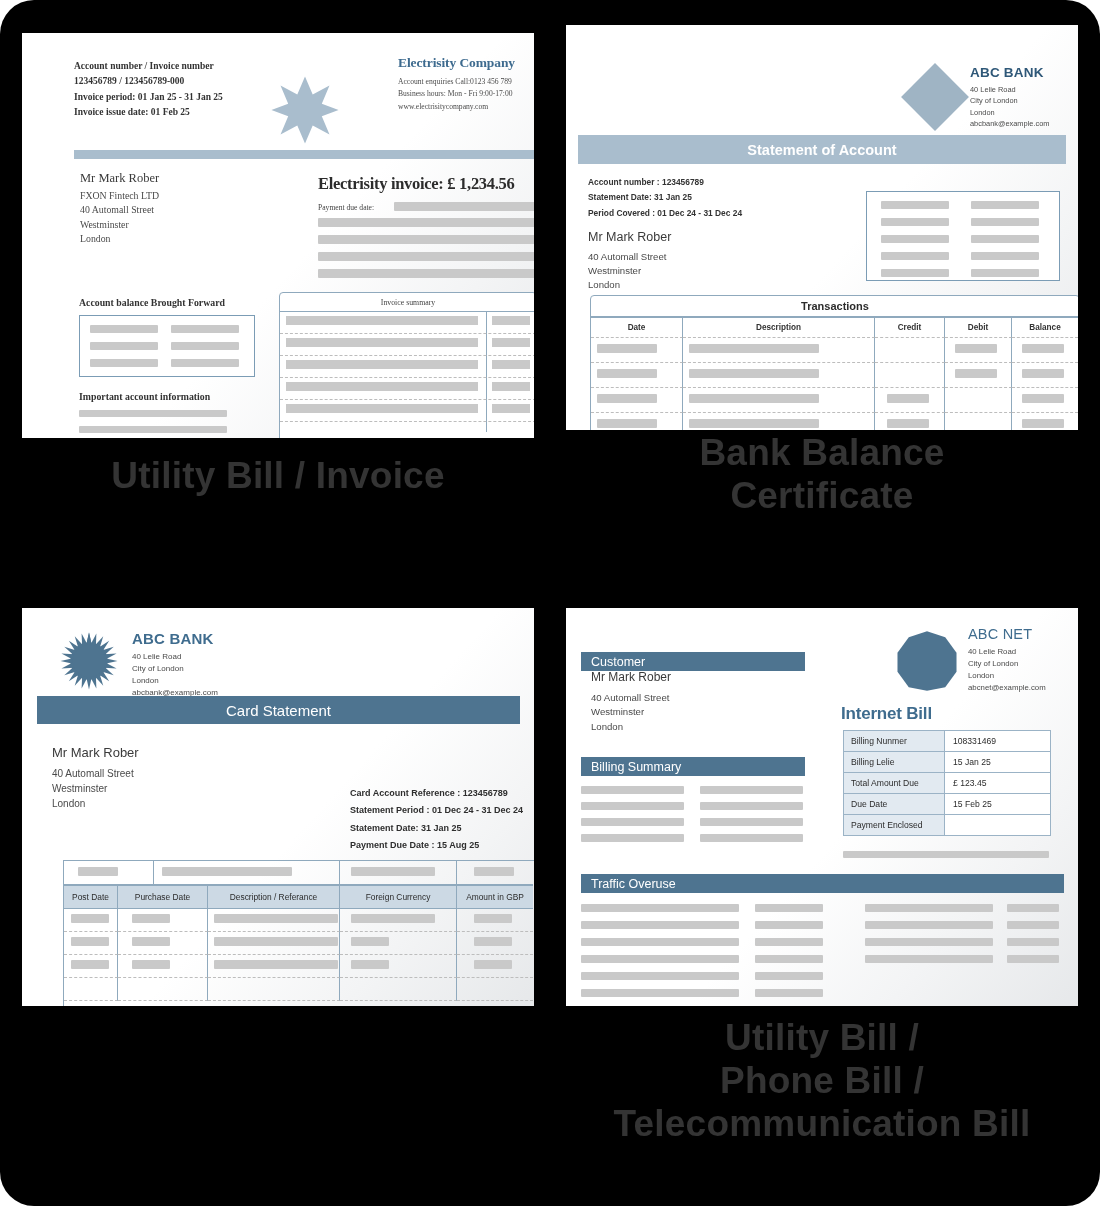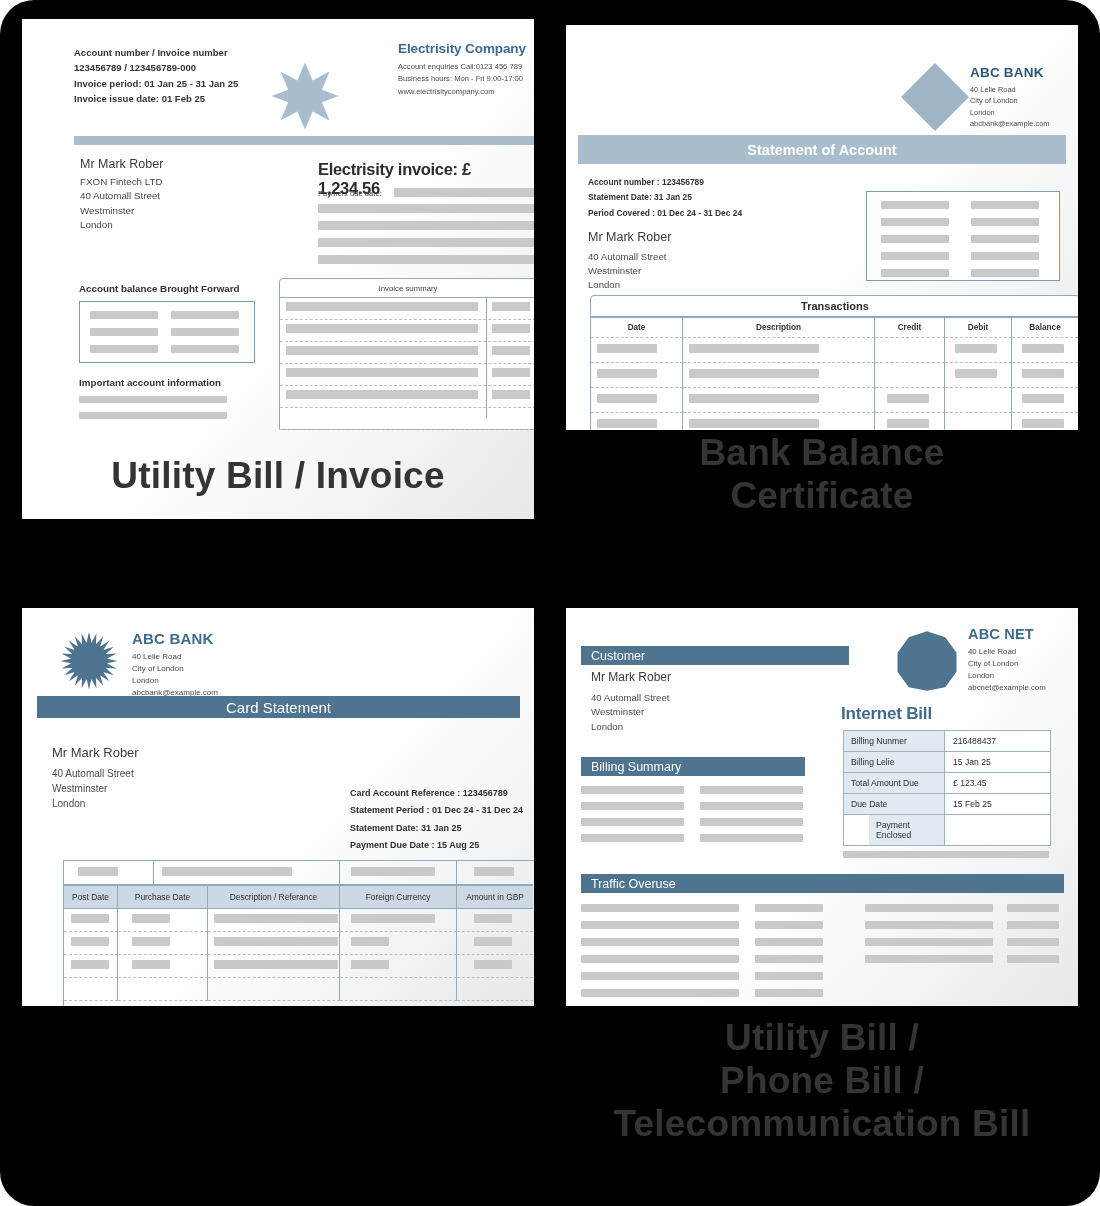--- a/index.html
+++ b/index.html
@@ -44,21 +44,21 @@
   .caption {
     position: absolute;
     color: #343434;
     font-weight: bold;
     text-align: center;
     line-height: 1.16;
     letter-spacing: 0.2px;
   }
 
   
-  #doc1 { left: 22px; top: 19px; width: 512px; height: 500px; }
+  #doc1 { left: 22px; top: 33px; width: 512px; height: 405px; font-family: Liberation Serif, serif; }
   .d1-head { position:absolute; left:52px; top:26px; font-size:9.5px; font-weight:bold; color:#333; line-height:1.62; }
   .d1-star { position:absolute; left:248px; top:42px; width:70px; height:70px; }
   .d1-co { position:absolute; left:376px; top:22px; width:140px; }
   .d1-co .name { font-size:13.5px; font-weight:bold; color:#3e6b8f; letter-spacing:-0.1px; margin-bottom:5px; }
   .d1-co .ln { font-size:7.6px; color:#4a4a4a; line-height:1.62; }
   .d1-band { position:absolute; left:52px; top:117px; width:460px; height:9px; background:#a9bdcd; }
   .d1-name { position:absolute; left:58px; top:138px; font-size:12.5px; color:#3a3a3a; }
   .d1-addr { position:absolute; left:58px; top:156px; font-size:9.8px; color:#4a4a4a; line-height:1.47; }
   .d1-inv { position:absolute; left:296px; top:141px; font-size:16.5px; font-weight:bold; color:#2c2c2c; letter-spacing:-0.3px; }
   .d1-pay { position:absolute; left:296px; top:170px; font-size:7.6px; color:#444; }
@@ -101,21 +101,21 @@
   .d2-grid .c { border-right:1px solid #8fa9bd; border-bottom:1px dashed #bdbdbd; height:24px; position:relative; }
   .d2-grid .c:nth-child(5n) { border-right:none; }
   .d2-grid .c .bar { position:absolute; top:6px; height:9px; }
 
   
   #doc3 { left: 22px; top: 608px; width: 512px; height: 398px; }
   .d3-logo { position:absolute; left:36px; top:22px; width:62px; height:62px; }
   .d3-co { position:absolute; left:110px; top:22px; width:170px; }
   .d3-co .name { font-size:15px; font-weight:bold; color:#3f6c8e; letter-spacing:0.2px; margin-bottom:4px; }
   .d3-co .ln { font-size:8px; color:#4a4a4a; line-height:1.5; }
-  .d3-title { position:absolute; left:15px; top:88px; width:483px; height:22px; background:#4e7490; color:#fff; font-size:15px; display:flex; align-items:center; justify-content:center; }
+  .d3-title { position:absolute; left:15px; top:88px; width:483px; height:28px; background:#4e7490; color:#fff; font-size:15px; display:flex; align-items:center; justify-content:center; }
   .d3-name { position:absolute; left:30px; top:137px; font-size:13px; color:#3a3a3a; }
   .d3-addr { position:absolute; left:30px; top:158px; font-size:10px; color:#4a4a4a; line-height:1.5; }
   .d3-meta { position:absolute; left:328px; top:177px; font-size:9px; font-weight:bold; color:#2e2e2e; line-height:1.92; }
   .d3-tbl { position:absolute; left:41px; top:252px; width:470px; height:146px; border:1px solid #8fa9bd; }
   .d3-r1 { display:grid; grid-template-columns: 90px 186px 117px 76px; }
   .d3-r1 .hc { background:#ccd9e4; font-size:8.6px; font-weight:bold; color:#2c2c2c; text-align:center; padding:5px 0; border-right:1px solid #8fa9bd; border-bottom:1px solid #8fa9bd; }
   .d3-r1 .hc:last-child { border-right:none; }
   .d3-r1 .c { height:23px; position:relative; border-right:1px solid #8fa9bd; border-bottom:2px solid #8fa9bd; }
   .d3-r1 .c:last-child { border-right:none; }
   .d3-r1 .c .bar { position:absolute; top:6px; height:9px; }
@@ -123,34 +123,34 @@
   .d3-r2 .hc { background:#ccd9e4; font-size:8.4px; color:#2c2c2c; text-align:center; padding:6px 0; border-right:1px solid #8fa9bd; border-bottom:1px solid #8fa9bd; }
   .d3-r2 .hc:last-child { border-right:none; }
   .d3-r2 .c { height:22px; position:relative; border-right:1px solid #8fa9bd; border-bottom:1px dashed #bdbdbd; }
   .d3-r2 .c:nth-child(5n) { border-right:none; }
   .d3-r2 .c .bar { position:absolute; top:5px; height:9px; }
 
   
   #doc4 { left: 566px; top: 608px; width: 512px; height: 398px; }
   .d4-logo { position:absolute; left:330px; top:22px; width:62px; height:62px; background:#4e7490; }
   .d4-co { position:absolute; left:402px; top:18px; width:120px; }
-  .d4-co .name { font-size:14.5px; font-weight:bold; color:#3f6c8e; letter-spacing:0.2px; margin-bottom:4px; }
+  .d4-co .name { font-size:14.5px; font-weight:normal; color:#3f6c8e; letter-spacing:0.2px; margin-bottom:4px; }
   .d4-co .ln { font-size:7.8px; color:#4a4a4a; line-height:1.52; }
   .d4-sec { position:absolute; height:19px; background:#4e7490; color:#fff; font-size:12.5px; display:flex; align-items:center; padding-left:10px; box-sizing:border-box; }
-  #d4-sec-cust { left:15px; top:38px; width:268px; }
+  #d4-sec-cust { left:15px; top:44px; width:224px; }
   #d4-sec-sum { left:15px; top:149px; width:224px; }
   #d4-sec-traf { left:15px; top:266px; width:483px; }
   .d4-name { position:absolute; left:25px; top:62px; font-size:12px; color:#3a3a3a; }
   .d4-addr { position:absolute; left:25px; top:83px; font-size:9.6px; color:#4a4a4a; line-height:1.5; }
   .d4-bill-title { position:absolute; left:275px; top:96px; font-size:17px; font-weight:bold; color:#3f6c8e; letter-spacing:-0.2px; }
   .d4-tbl { position:absolute; left:277px; top:122px; width:206px; border:1px solid #9bb3c6; background:#fff; }
   .d4-tbl .rw { display:grid; grid-template-columns: 101px 105px; }
   .d4-tbl .k { background:#e2eaf1; font-size:8.6px; color:#2c2c2c; padding:5px 0 5px 7px; border-bottom:1px solid #9bb3c6; border-right:1px solid #9bb3c6; }
   .d4-tbl .v { font-size:8.6px; color:#2c2c2c; padding:5px 0 5px 8px; border-bottom:1px solid #9bb3c6; }
-  .d4-tbl .rw:last-child .k, .d4-tbl .rw:last-child .v { border-bottom:none;margin-left:25px; }
+  .d4-tbl .rw:last-child .k, .d4-tbl .rw:last-child .v { border-bottom:none; }
   .d4-tbl-bar { position:absolute; left:277px; top:243px; width:206px; height:7px; }
   .d4-sumbars { position:absolute; left:15px; top:178px; width:222px; display:flex; gap:16px; }
   .d4-sumbars .col { flex:1; }
   .d4-sumbars .bar { height:8px; margin-bottom:8px; }
   .d4-traf { position:absolute; left:15px; top:296px; width:483px; display:flex; gap:0; }
   .d4-traf .bar { height:8px; margin-bottom:9px; }
   .d4-tcolA { width:158px; }
   .d4-tcolB { width:68px; margin-left:16px; }
   .d4-tcolC { width:128px; margin-left:42px; }
   .d4-tcolD { width:52px; margin-left:14px; }
@@ -538,21 +538,21 @@
       <div>40 Automall Street</div>
       <div>Westminster</div>
       <div>London</div>
     </div>
 
     <div class="d4-bill-title">Internet Bill</div>
 
     <div class="d4-tbl" id="d4-tbl">
         <div class="rw">
           <div class="k">Billing Nunmer</div>
-          <div class="v">216488437</div>
+          <div class="v">108331469</div>
         </div>
         <div class="rw">
           <div class="k">Billing Lelie</div>
           <div class="v">15 Jan 25</div>
         </div>
         <div class="rw">
           <div class="k">Total Amount Due</div>
           <div class="v">£ 123.45</div>
         </div>
         <div class="rw">

